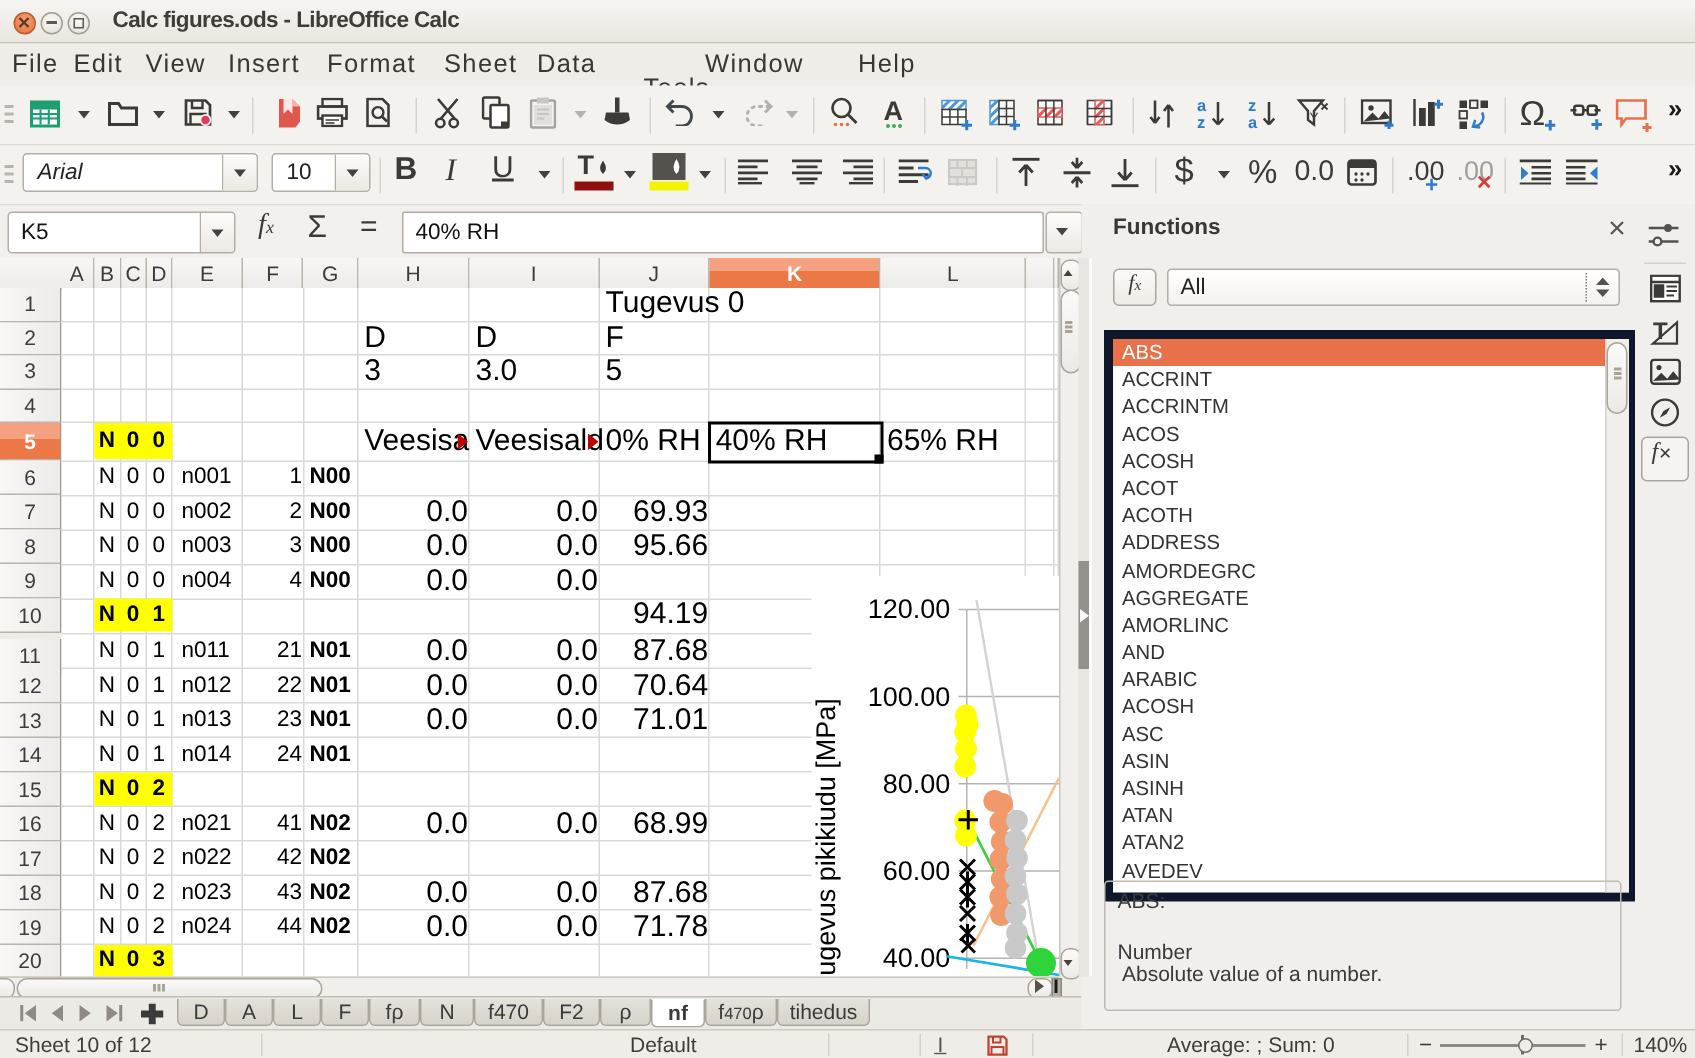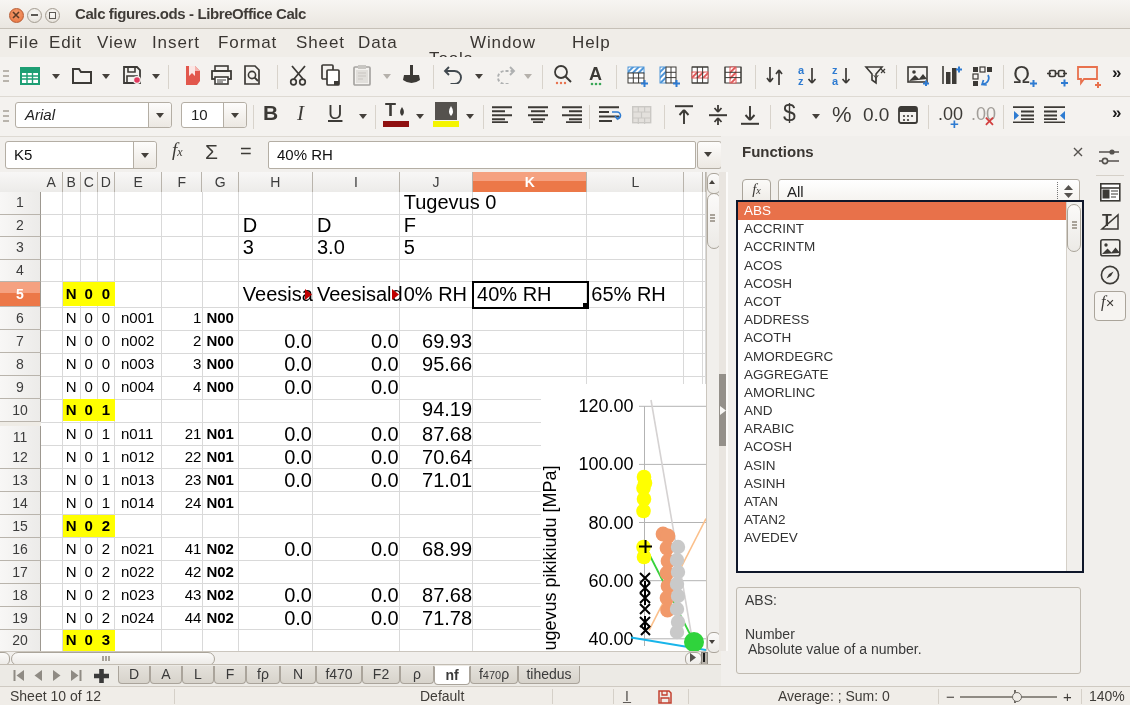--- a/index.html
+++ b/index.html
@@ -711,35 +711,36 @@
  <div class="ab" style="left:21px;top:43px;width:27px;height:23px;background:linear-gradient(#fbfaf8,#eeebe6);border:1px solid #aaa49a;border-radius:4px;text-align:center;">
    <span style="font-size:15px;font-style:italic;font-family:'Liberation Serif',serif;color:#3c3a36;">f<span style="font-size:10px;">x</span></span></div>
  <div class="field" style="left:57px;top:43px;width:300px;height:23px;background:linear-gradient(#fff,#f4f2ee);">
    <div class="ab" style="left:8px;top:0;line-height:23px;font-size:15px;color:#222;">All</div>
    <div class="ab" style="right:20px;top:2px;width:1px;height:19px;border-left:1px dotted #777;"></div>
    <svg class="ic" style="right:6px;top:5px" width="9" height="13">
           <path d="M4.5 0 L9 5 H0z" fill="#55524e"></path>
           <path d="M4.5 13 L9 8 H0z" fill="#55524e"></path>
         </svg>
  </div>
- <div class="ab" style="left:15px;top:64px;width:344px;height:369px;background:#fff;border:2px solid #0f172a;overflow:hidden;">
+ <div class="ab" style="left:15px;top:84px;width:344px;height:369px;background:#fff;border:6px solid #0f172a;overflow:hidden;">
   <div class="list-item" style="background:#e8714a;color:#fff;">ABS</div>
   <div class="list-item">ACCRINT</div>
         <div class="list-item">ACCRINTM</div>
   <div class="list-item">ACOS</div>
         <div class="list-item">ACOSH</div>
   <div class="list-item">ACOT</div>
-        <div class="list-item">ADDRESS</div>
-  <div class="list-item">ACOTH</div>
+        <div class="list-item">ACOTH</div>
+  <div class="list-item">ADDRESS</div>
         <div class="list-item">AMORDEGRC</div>
   <div class="list-item">AGGREGATE</div>
         <div class="list-item">AMORLINC</div>
   <div class="list-item">AND</div>
         <div class="list-item">ARABIC</div>
   <div class="list-item">ACOSH</div>
+        <div class="list-item">ASC</div>
   <div class="list-item">ASIN</div>
         <div class="list-item">ASINH</div>
   <div class="list-item">ATAN</div>
         <div class="list-item">ATAN2</div>
         <div class="list-item">AVEDEV</div>
   <div class="ab" style="right:0;top:0;width:15px;height:369px;background:#f1efec;border-left:1px solid #d5d0c8;"></div>
   <div class="sbthumb" style="right:1px;top:2px;width:12px;height:46px;"></div>
   <div class="ab" style="right:5px;top:22px;width:5px;height:1.5px;background:#a9a39a;box-shadow:0 3px 0 #a9a39a,0 -3px 0 #a9a39a;"></div>
  </div>
  <div class="ab" style="left:15px;top:451px;width:343px;height:85px;border:1px solid #c0bab0;border-radius:3px;font-size:14px;color:#3a3a3a;">

